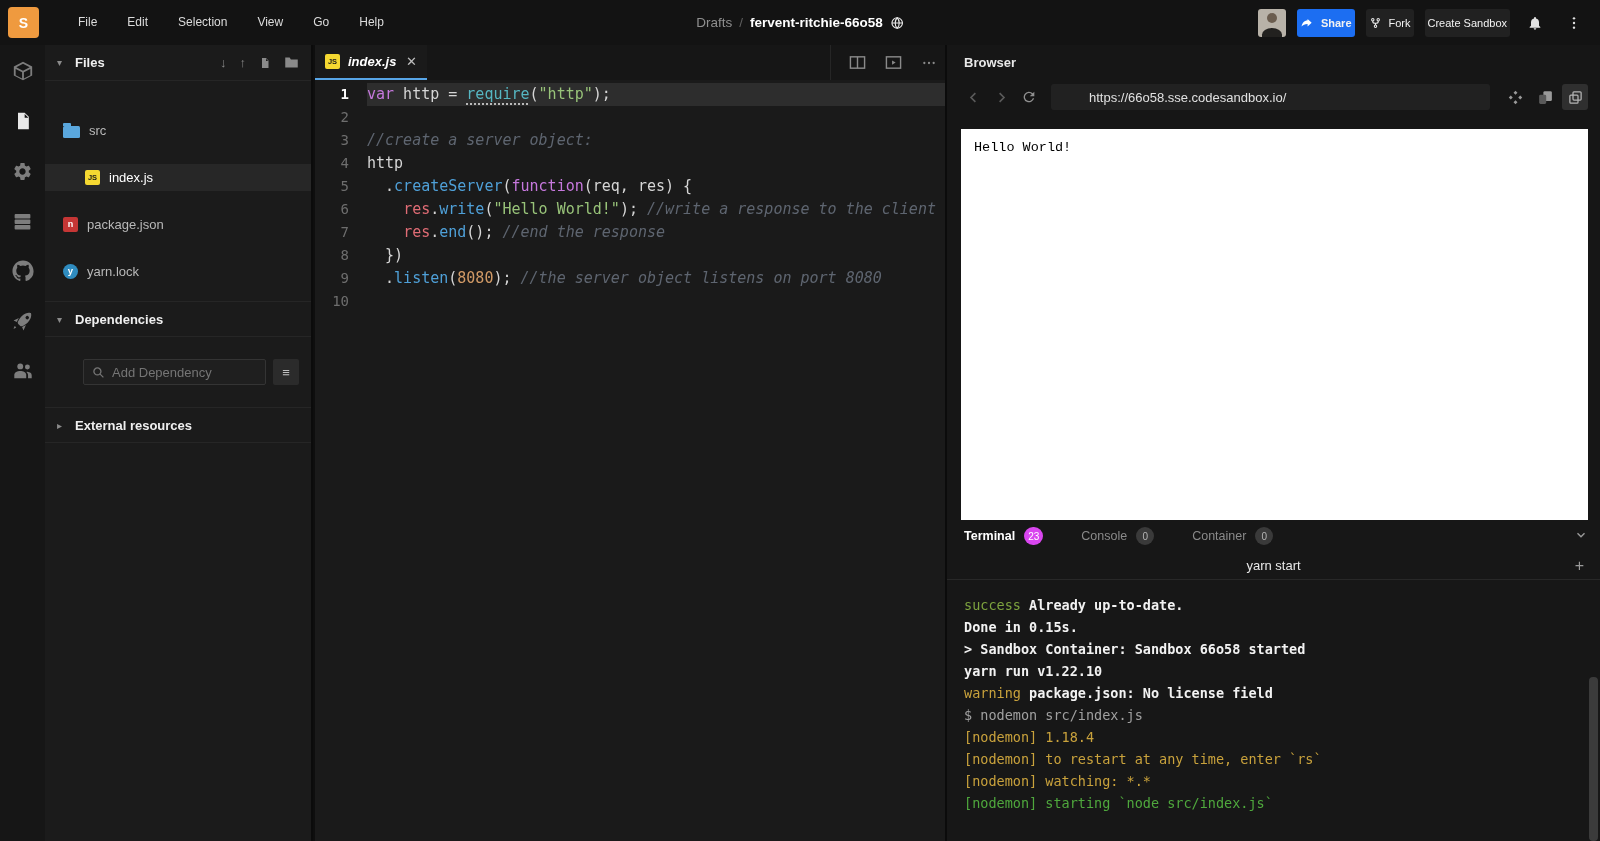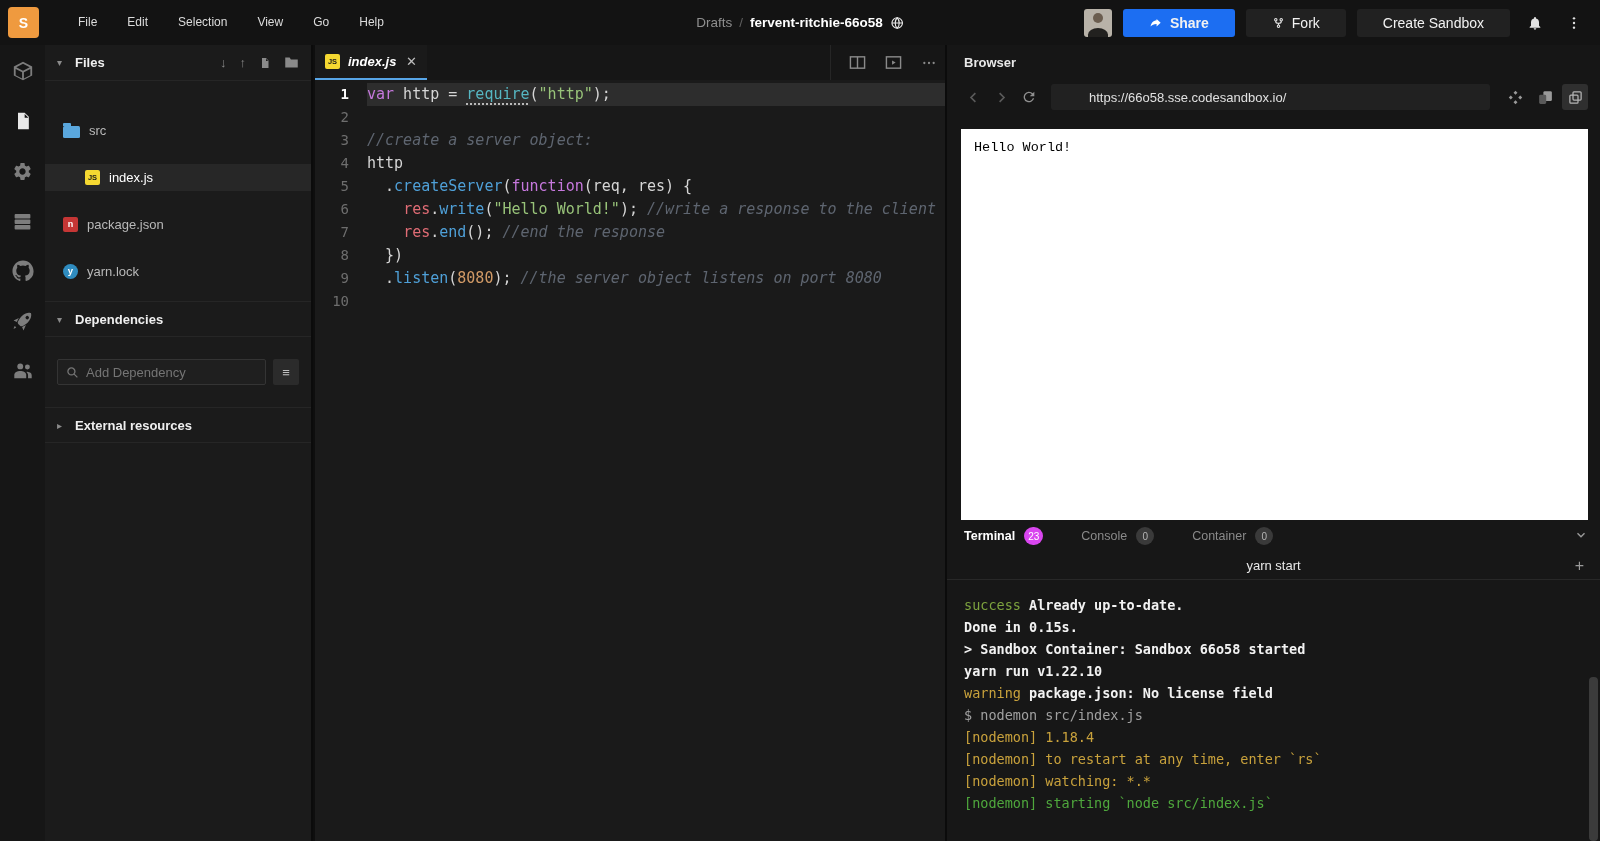--- a/index.html
+++ b/index.html
@@ -13,21 +13,21 @@
   .menus { display:flex; margin-left:24px; }
   .menu-item { padding:0 15px; font-size:12px; color:#dcdcdc; line-height:45px; cursor:default; }
   .breadcrumb { position:absolute; left:50%; transform:translateX(-50%); display:flex; align-items:center; gap:7px; font-size:13.5px; }
   .bc-parent { color:#8f8f8f; }
   .bc-sep { color:#5f5f5f; }
   .bc-title { color:#fff; font-weight:600;text-align:right; }
   .topbar-right { position:absolute; right:12px; display:flex; align-items:center; gap:11px; }
   .avatar { width:28px; height:28px; border-radius:3px; background:#b8b2a8; position:relative; overflow:hidden; }
   .avatar::before { content:""; position:absolute; top:4px; left:9px; width:10px; height:10px; border-radius:50%; background:#6b5d4f; }
   .avatar::after { content:""; position:absolute; bottom:-4px; left:4px; width:20px; height:13px; border-radius:50% 50% 0 0; background:#22211f; }
-  .btn { height:28px; display:flex; align-items:center; gap:7px; padding:0 26px; border-radius:3px; font-size:14px; color:#f2f2f2; background:#212121; cursor:pointer; }
+  .btn { height:28px; display:flex; align-items:center; gap:7px; padding:0 3px; border-radius:3px; font-size:11px; color:#f2f2f2; background:#212121; cursor:pointer; }
   .btn-share { background:#1c6ef2; font-weight:600; }
   .icon-btn { width:28px; height:28px; display:flex; align-items:center; justify-content:center; cursor:pointer; }
 
   
   .activity { position:absolute; left:0; top:45px; bottom:0; width:45px; background:#161616; display:flex; flex-direction:column; align-items:center; padding-top:15px; gap:28px; }
   .act-icon { width:22px; height:22px; display:flex; align-items:center; justify-content:center; }
   .act-icon svg { fill:#7d7d7d; }
   .act-icon.active svg { fill:#e8e8e8; }
 
   
@@ -42,21 +42,21 @@
   .tree-icon { margin-right:9px; flex:none; display:flex; align-items:center; justify-content:center; }
   .fi-folder { width:17px; height:12px; background:#5aa7dd; border-radius:1.5px; position:relative; margin-top:3px; }
   .fi-folder::before { content:""; position:absolute; top:-3px; left:0; width:8px; height:3px; background:#5aa7dd; border-radius:1px 1px 0 0; }
   .fi-js { width:15px; height:15px; background:#f5d831; border-radius:2px; display:flex; align-items:center; justify-content:center; }
   .fi-js::after { content:"JS"; color:#1a1a1a; font-size:7.5px; font-weight:bold; }
   .fi-npm { width:15px; height:15px; background:#c53635; border-radius:2px; display:flex; align-items:center; justify-content:center; }
   .fi-npm::after { content:"n"; color:#fff; font-size:9px; font-weight:bold; margin-top:-1px; }
   .fi-yarn { width:15px; height:15px; background:#2f8cc0; border-radius:50%; display:flex; align-items:center; justify-content:center; }
   .fi-yarn::after { content:"y"; color:#fff; font-size:9.5px; font-weight:bold; margin-top:-2px; }
   .dep-block { padding:22px 12px 0 12px; display:flex; gap:7px; height:70px; }
-  .dep-input-wrap { flex:1; height:26px; background:#1f1f1f; border:1px solid #343434; border-radius:2px; display:flex; align-items:center; padding:0 8px; gap:7px; }
+  .dep-input-wrap { flex:1; height:26px; background:#1f1f1f; border:1px solid #343434; border-radius:2px; display:flex; align-items:center; padding:0 8px; gap:7px;margin-left:26px; }
   .dep-input-wrap input { background:transparent; border:none; outline:none; color:#bdbdbd; font-size:13px; width:100%; font-family:"Liberation Sans",sans-serif; }
   .dep-input-wrap input::placeholder { color:#757575; }
   .dep-menu-btn { width:26px; height:26px; background:#2b2b2b; border-radius:2px; display:flex; align-items:center; justify-content:center; color:#c0c0c0; font-size:13px; cursor:pointer; }
   .sec-header.top-line { border-top:1px solid #262626; }
 
   
   .editor { position:absolute; left:315px; top:45px; width:630px; bottom:0; background:#1a1a1a; }
   .tabstrip { position:relative; height:35px; background:#161616; }
   .tab { position:absolute; left:0; top:0; width:112px; height:35px; background:#1a1a1a; border-bottom:2px solid #58a6e8; display:flex; align-items:center; padding:0 10px; gap:8px; cursor:pointer; }
   .tab-badge { width:15px; height:15px; background:#f5d831; border-radius:2px; display:flex; align-items:center; justify-content:center; color:#1a1a1a; font-size:7.5px; font-weight:bold; flex:none; }

